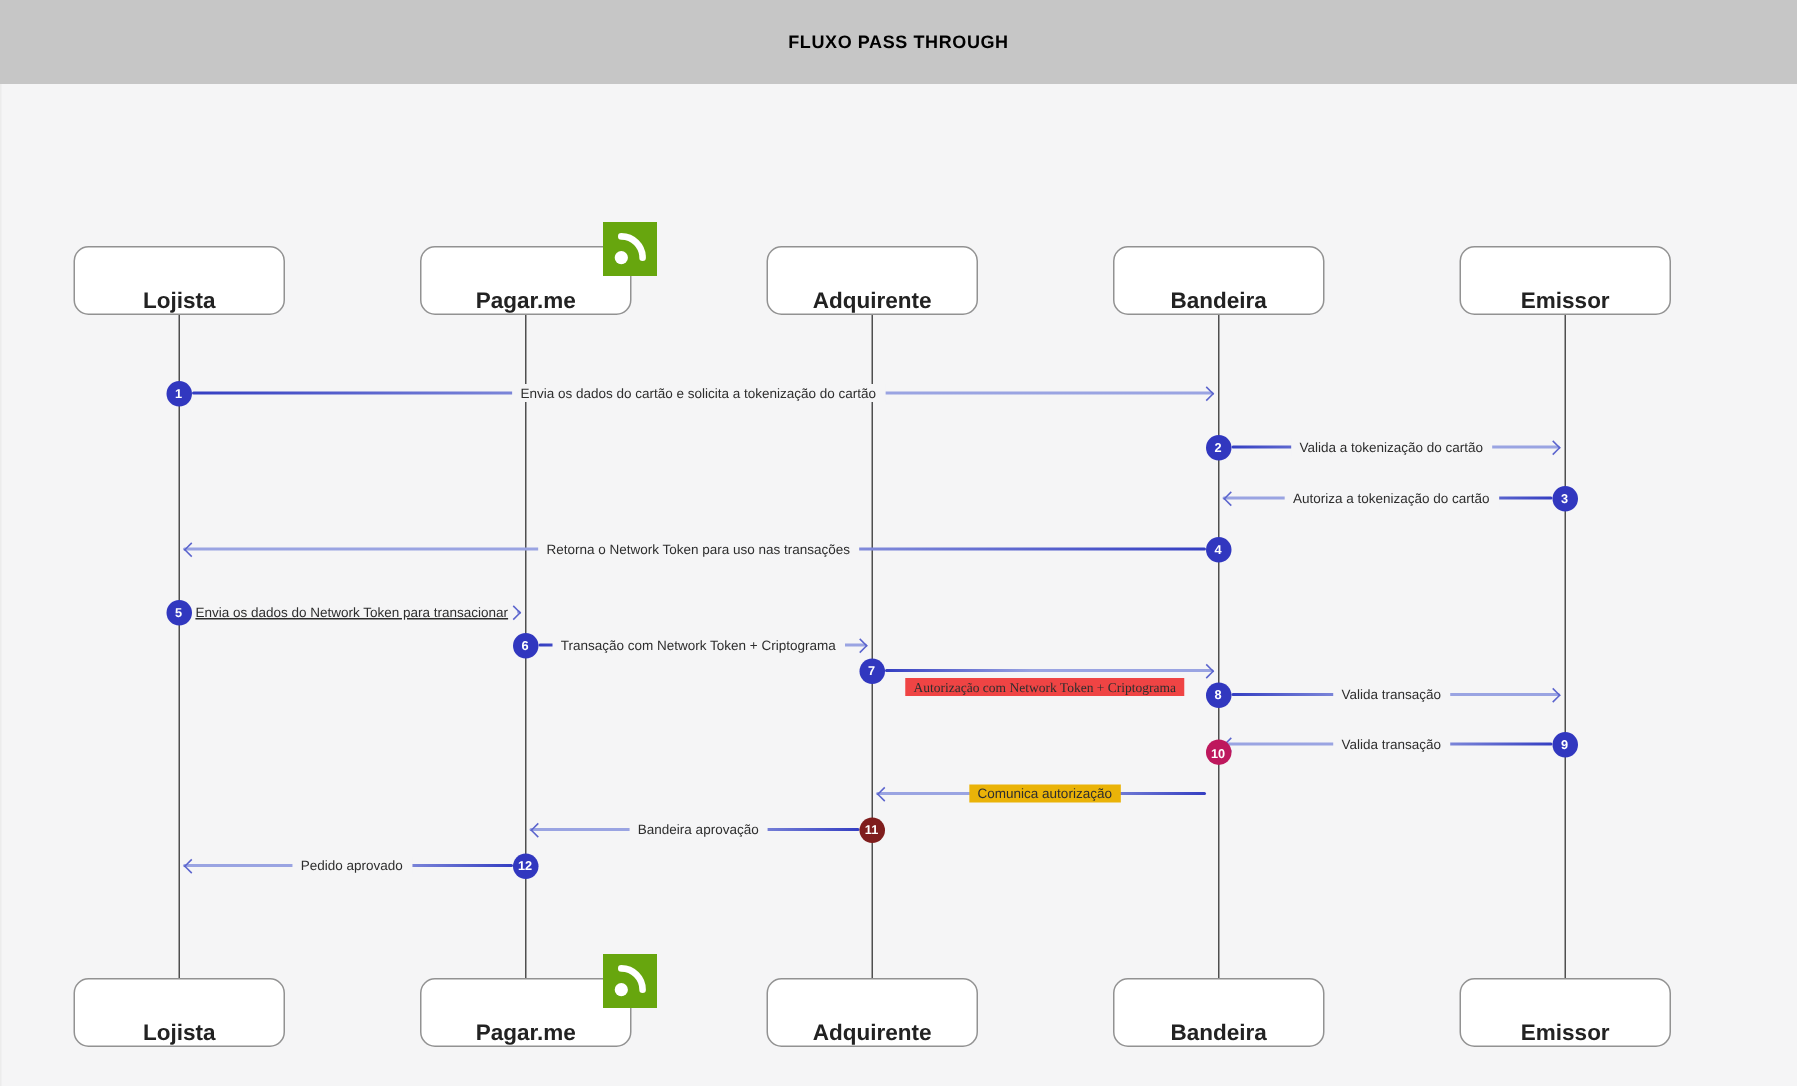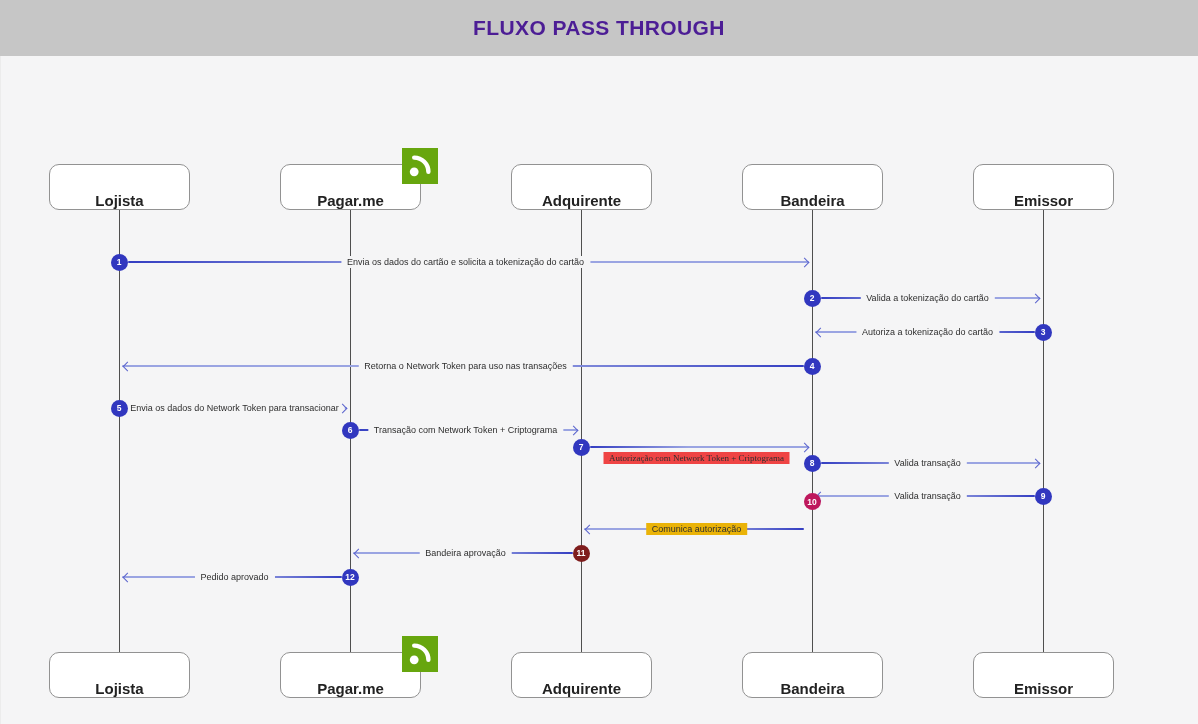--- a/index.html
+++ b/index.html
@@ -7,21 +7,21 @@
   .stage{
     position:relative;width:1198px;height:724px;overflow:hidden;
     font-family:"Liberation Sans", sans-serif;
     background:#f5f5f6;
   }
   .titlebar{
     position:absolute;left:0;top:0;width:1198px;height:56px;
     background:#c6c6c6;display:flex;align-items:center;justify-content:center;
   }
   .titlebar h1{
-    margin:16px;font-size:21px;font-weight:bold;color:#4c1d95;letter-spacing:.4px;
+    margin:16px;font-size:12px;font-weight:bold;color:#000000;letter-spacing:.4px;
   }
   .canvas{position:absolute;left:0;top:56px;width:1198px;height:668px;border-left:1px solid #ececec;}
   .actor-box{
     position:absolute;width:141px;height:46px;background:#ffffff;
     border:1px solid #929292;border-radius:10px;
     display:flex;align-items:flex-end;justify-content:center;
     font-size:15px;font-weight:bold;color:#222222;z-index:6;
   }
   .lifeline{position:absolute;width:1px;background:#4f4f4f;z-index:1;}
   .logo{position:absolute;width:36px;height:36px;z-index:7;}
@@ -103,21 +103,21 @@
       <div class="msg-line" style="left: 814px; top: 275px; width: 219.5px; background: linear-gradient(to left, rgb(52, 62, 194) 0%, rgb(154, 164, 226) 45%, rgb(154, 164, 226) 100%);"></div>
       <div class="arrowhead" style="top: 272.5px; border-color: rgb(90, 99, 205); left: 815.5px; transform: rotate(-135deg);"></div>
       <div class="msg-label" style="left: 926.5px; top: 276px; background: rgb(245, 245, 246);">Autoriza a tokenização do cartão</div>
       <div class="step-badge" style="left: 1033.5px; top: 267.5px; background: rgb(49, 55, 191);">3</div>
       <div class="msg-line" style="left: 121px; top: 309px; width: 681.5px; background: linear-gradient(to left, rgb(52, 62, 194) 0%, rgb(154, 164, 226) 45%, rgb(154, 164, 226) 100%);"></div>
       <div class="arrowhead" style="top: 306.5px; border-color: rgb(90, 99, 205); left: 122.5px; transform: rotate(-135deg);"></div>
       <div class="msg-label" style="left: 464.5px; top: 310px; background: rgb(245, 245, 246);">Retorna o Network Token para uso nas transações</div>
       <div class="step-badge" style="left: 802.5px; top: 301.5px; background: rgb(49, 55, 191);">4</div>
       <div class="msg-line" style="left: 126.5px; top: 351px; width: 219.5px; background: linear-gradient(to right, rgb(52, 62, 194) 0%, rgb(154, 164, 226) 45%, rgb(154, 164, 226) 100%);"></div>
       <div class="arrowhead" style="top: 348.5px; border-color: rgb(90, 99, 205); left: 337.5px; transform: rotate(45deg);"></div>
-      <div class="msg-label" style="left: 233.5px; top: 352px; background: rgb(245, 245, 246);">Envia os dados do Network Token para transacionar</div>
+      <div class="msg-label" style="left: 233.5px; top: 352px; background: rgb(245, 245, 246); text-decoration: underline;">Envia os dados do Network Token para transacionar</div>
       <div class="step-badge" style="left: 109.5px; top: 343.5px; background: rgb(49, 55, 191);">5</div>
       <div class="msg-line" style="left: 357.5px; top: 373px; width: 219.5px; background: linear-gradient(to right, rgb(52, 62, 194) 0%, rgb(154, 164, 226) 45%, rgb(154, 164, 226) 100%);"></div>
       <div class="arrowhead" style="top: 370.5px; border-color: rgb(90, 99, 205); left: 568.5px; transform: rotate(45deg);"></div>
       <div class="msg-label" style="left: 464.5px; top: 374px; background: rgb(245, 245, 246);">Transação com Network Token + Criptograma</div>
       <div class="step-badge" style="left: 340.5px; top: 365.5px; background: rgb(49, 55, 191);">6</div>
       <div class="msg-line" style="left: 588.5px; top: 390px; width: 219.5px; background: linear-gradient(to right, rgb(52, 62, 194) 0%, rgb(154, 164, 226) 45%, rgb(154, 164, 226) 100%);"></div>
       <div class="arrowhead" style="top: 387.5px; border-color: rgb(90, 99, 205); left: 799.5px; transform: rotate(45deg);"></div>
       <div class="msg-label" style="left: 695.5px; top: 402px; background: #ef4444; font-family: Liberation Serif, serif;">Autorização com Network Token + Criptograma</div>
       <div class="step-badge" style="left: 571.5px; top: 382.5px; background: rgb(49, 55, 191);">7</div>
       <div class="msg-line" style="left: 819.5px; top: 406px; width: 219.5px; background: linear-gradient(to right, rgb(52, 62, 194) 0%, rgb(154, 164, 226) 45%, rgb(154, 164, 226) 100%);"></div>

